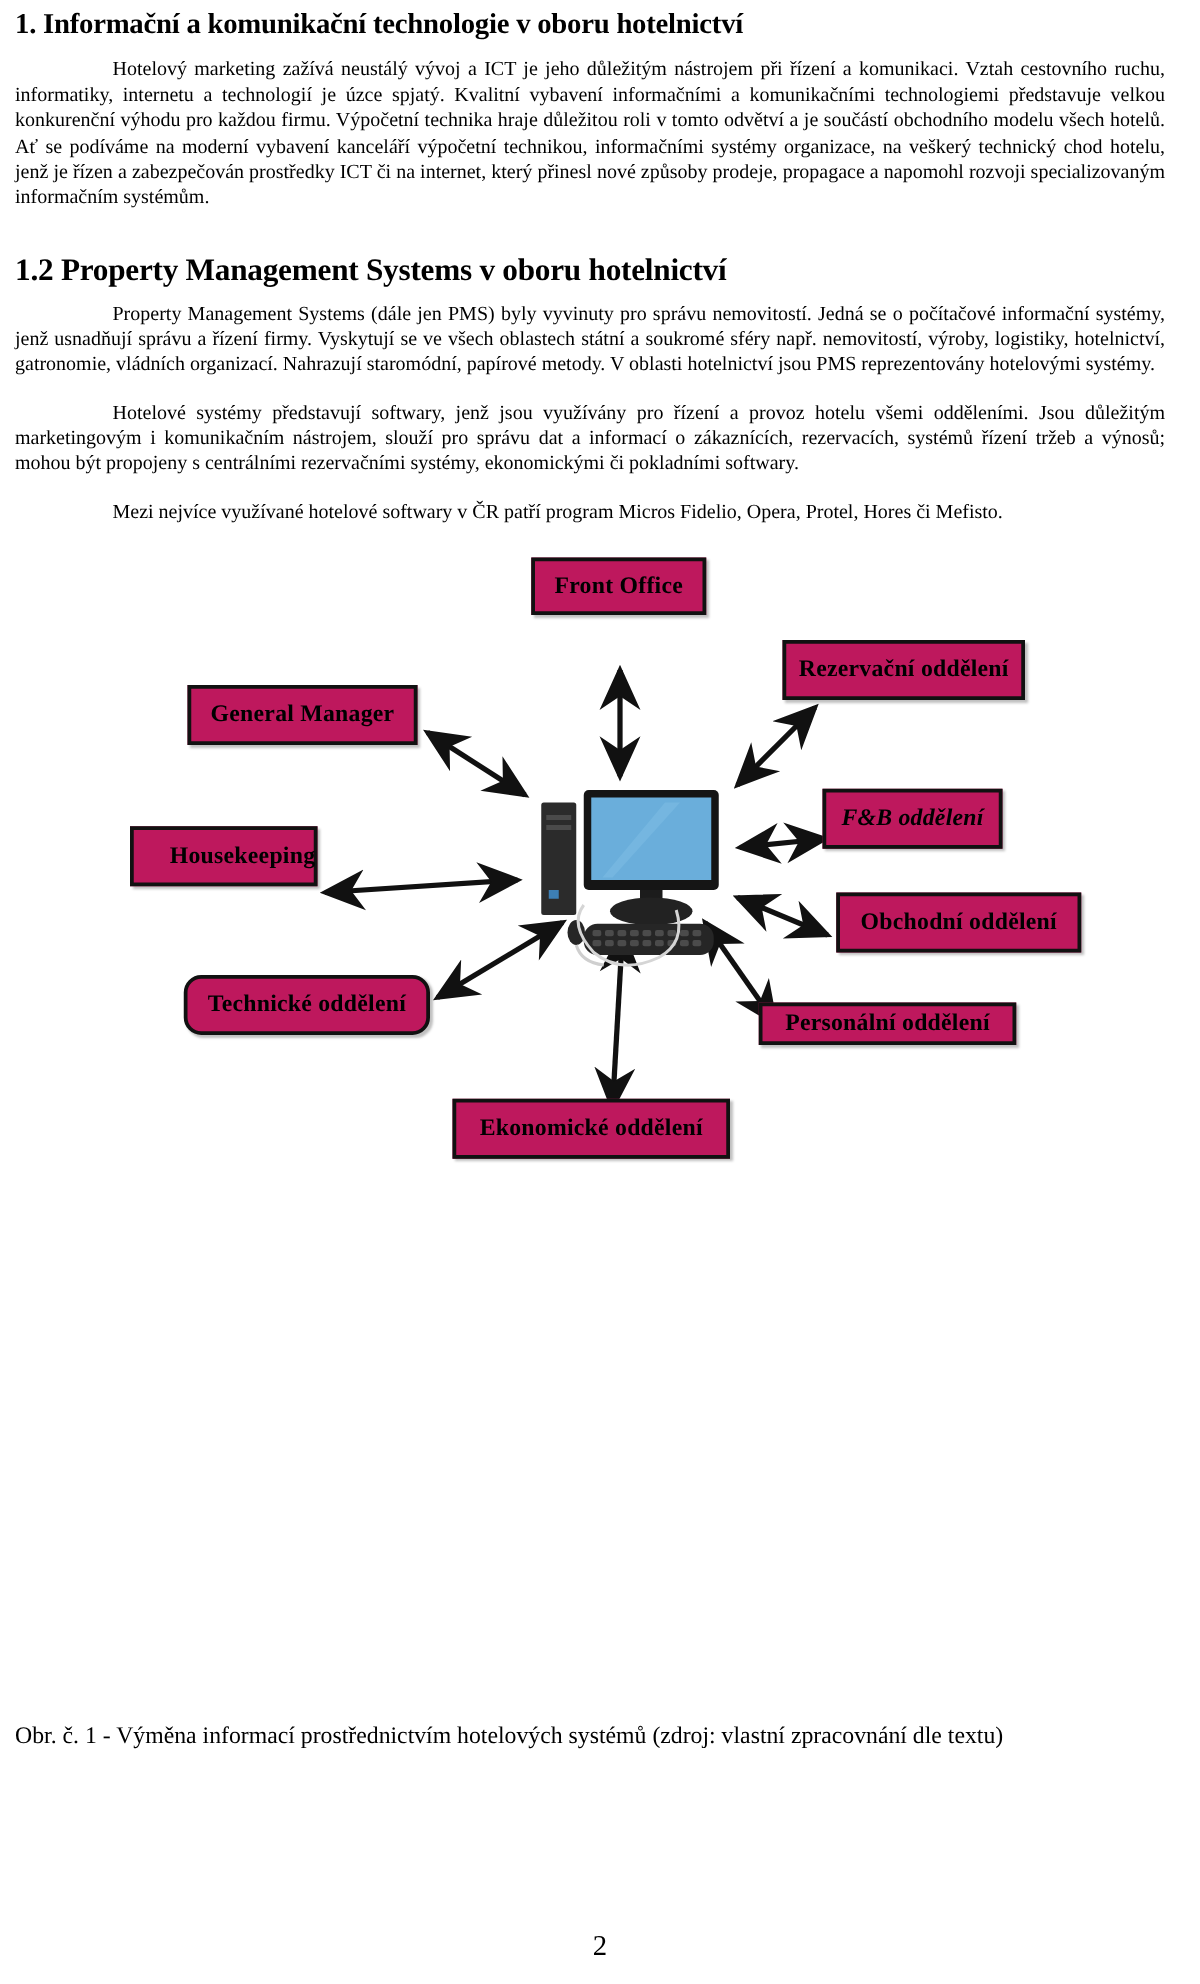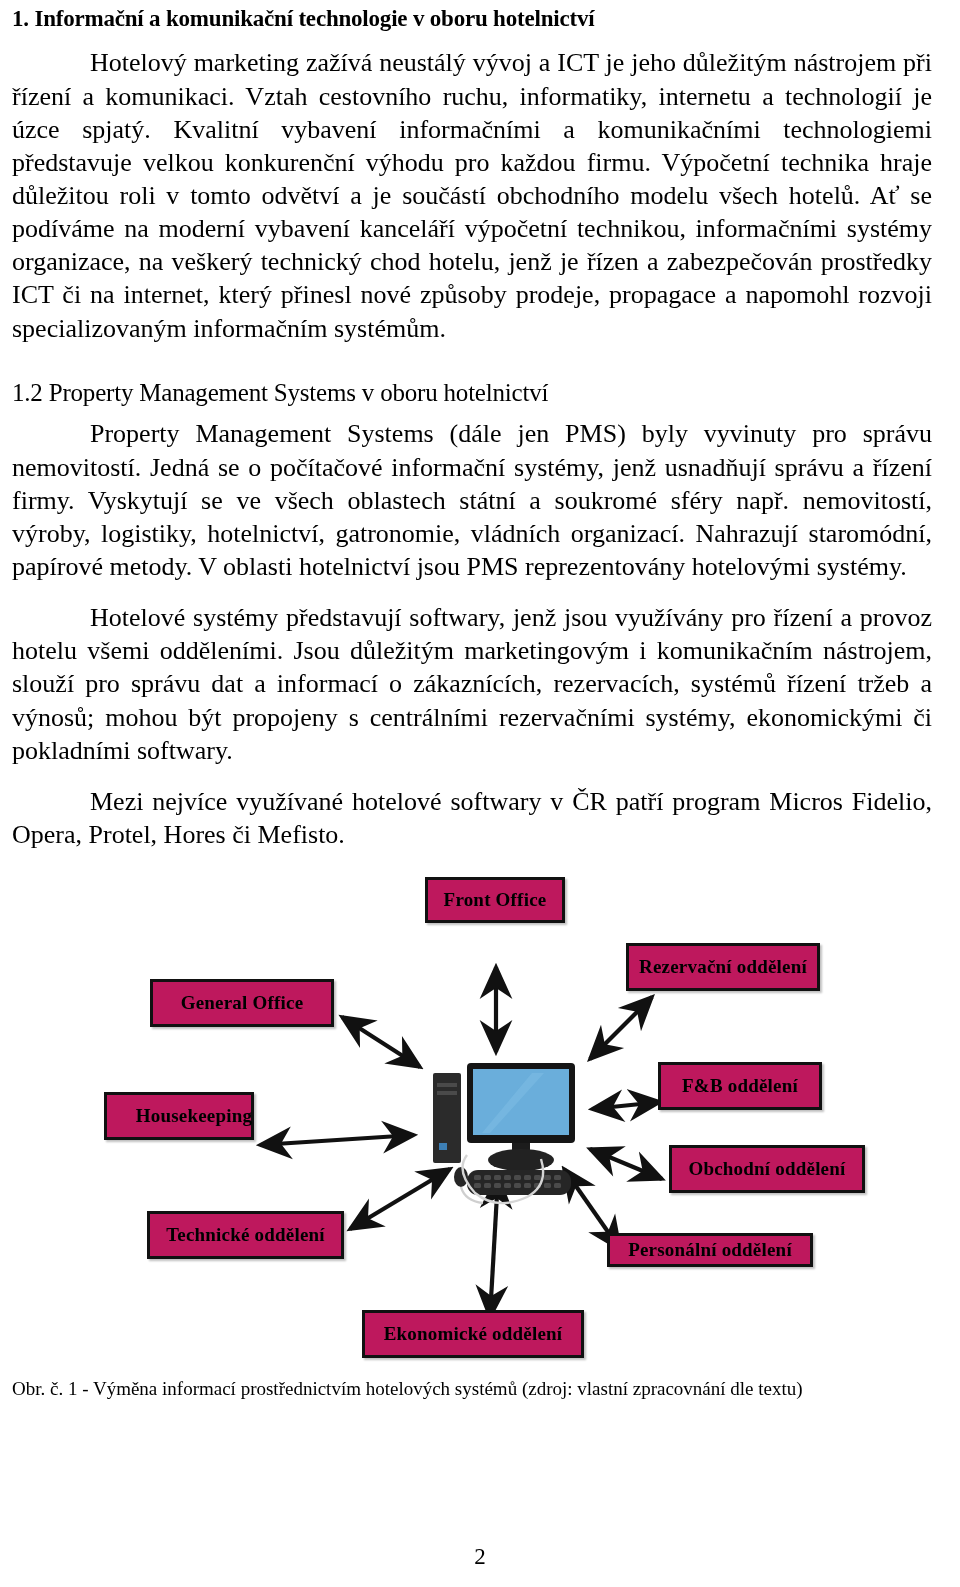--- a/index.html
+++ b/index.html
@@ -27,28 +27,28 @@
   h1.section-heading {
     font-size: 23px;
     font-weight: bold;
     margin: 6px 0 14px 0;
     line-height: 1.15;
     letter-spacing: -0.2px;
   }
 
   h2.section-heading {
     font-size: 25px;
-    font-weight: normal;
+    font-weight: bold;
     margin: 34px 0 10px 0;
     line-height: 1.15;
     letter-spacing: -0.2px;
   }
 
   p.body-par {
-    font-size: 26px;
+    font-size: 16px;
     line-height: 1.275;
     text-align: justify;
     text-indent: 78px;
     margin: 0 16px 2px 0;
     hyphens: none;
     font-family: Liberation Serif, serif;
   }
 
   .par-gap {
     height: 16px;
@@ -207,36 +207,36 @@
 
     <div class="fig-box" style="left:413px; top:0px; width:140px; height:46px;">
       <span>Front Office</span>
     </div>
 
     <div class="fig-box" style="left:614px; top:66px; width:194px; height:48px;">
       <span>Rezervační oddělení</span>
     </div>
 
     <div class="fig-box" style="left:138px; top:102px; width:184px; height:48px;">
-      <span>General Office</span>
-    </div>
-
-    <div class="fig-box" style="left:646px; top:185px; width:164px; height:48px;">
+      <span>General Manager</span>
+    </div>
+
+    <div class="fig-box" style="left:646px; top:185px; width:144px; height:48px;font-style:italic;">
       <span>F&amp;B oddělení</span>
     </div>
 
     <div class="fig-box" style="left:92px; top:215px; width:150px; height:48px;padding-left:40px;">
       <span>Housekeeping</span>
     </div>
 
     <div class="fig-box" style="left:657px; top:268px; width:196px; height:48px;">
       <span>Obchodní oddělení</span>
     </div>
 
-    <div class="fig-box" style="left:135px; top:334px; width:197px; height:48px;">
+    <div class="fig-box" style="left:135px; top:334px; width:197px; height:48px;border-radius:14px;">
       <span>Technické oddělení</span>
     </div>
 
     <div class="fig-box" style="left:595px; top:356px; width:206px; height:34px;justify-content:center;">
       <span>Personální oddělení</span>
     </div>
 
     <div class="fig-box" style="left:350px; top:433px; width:222px; height:48px;">
       <span>Ekonomické oddělení</span>
     </div>

